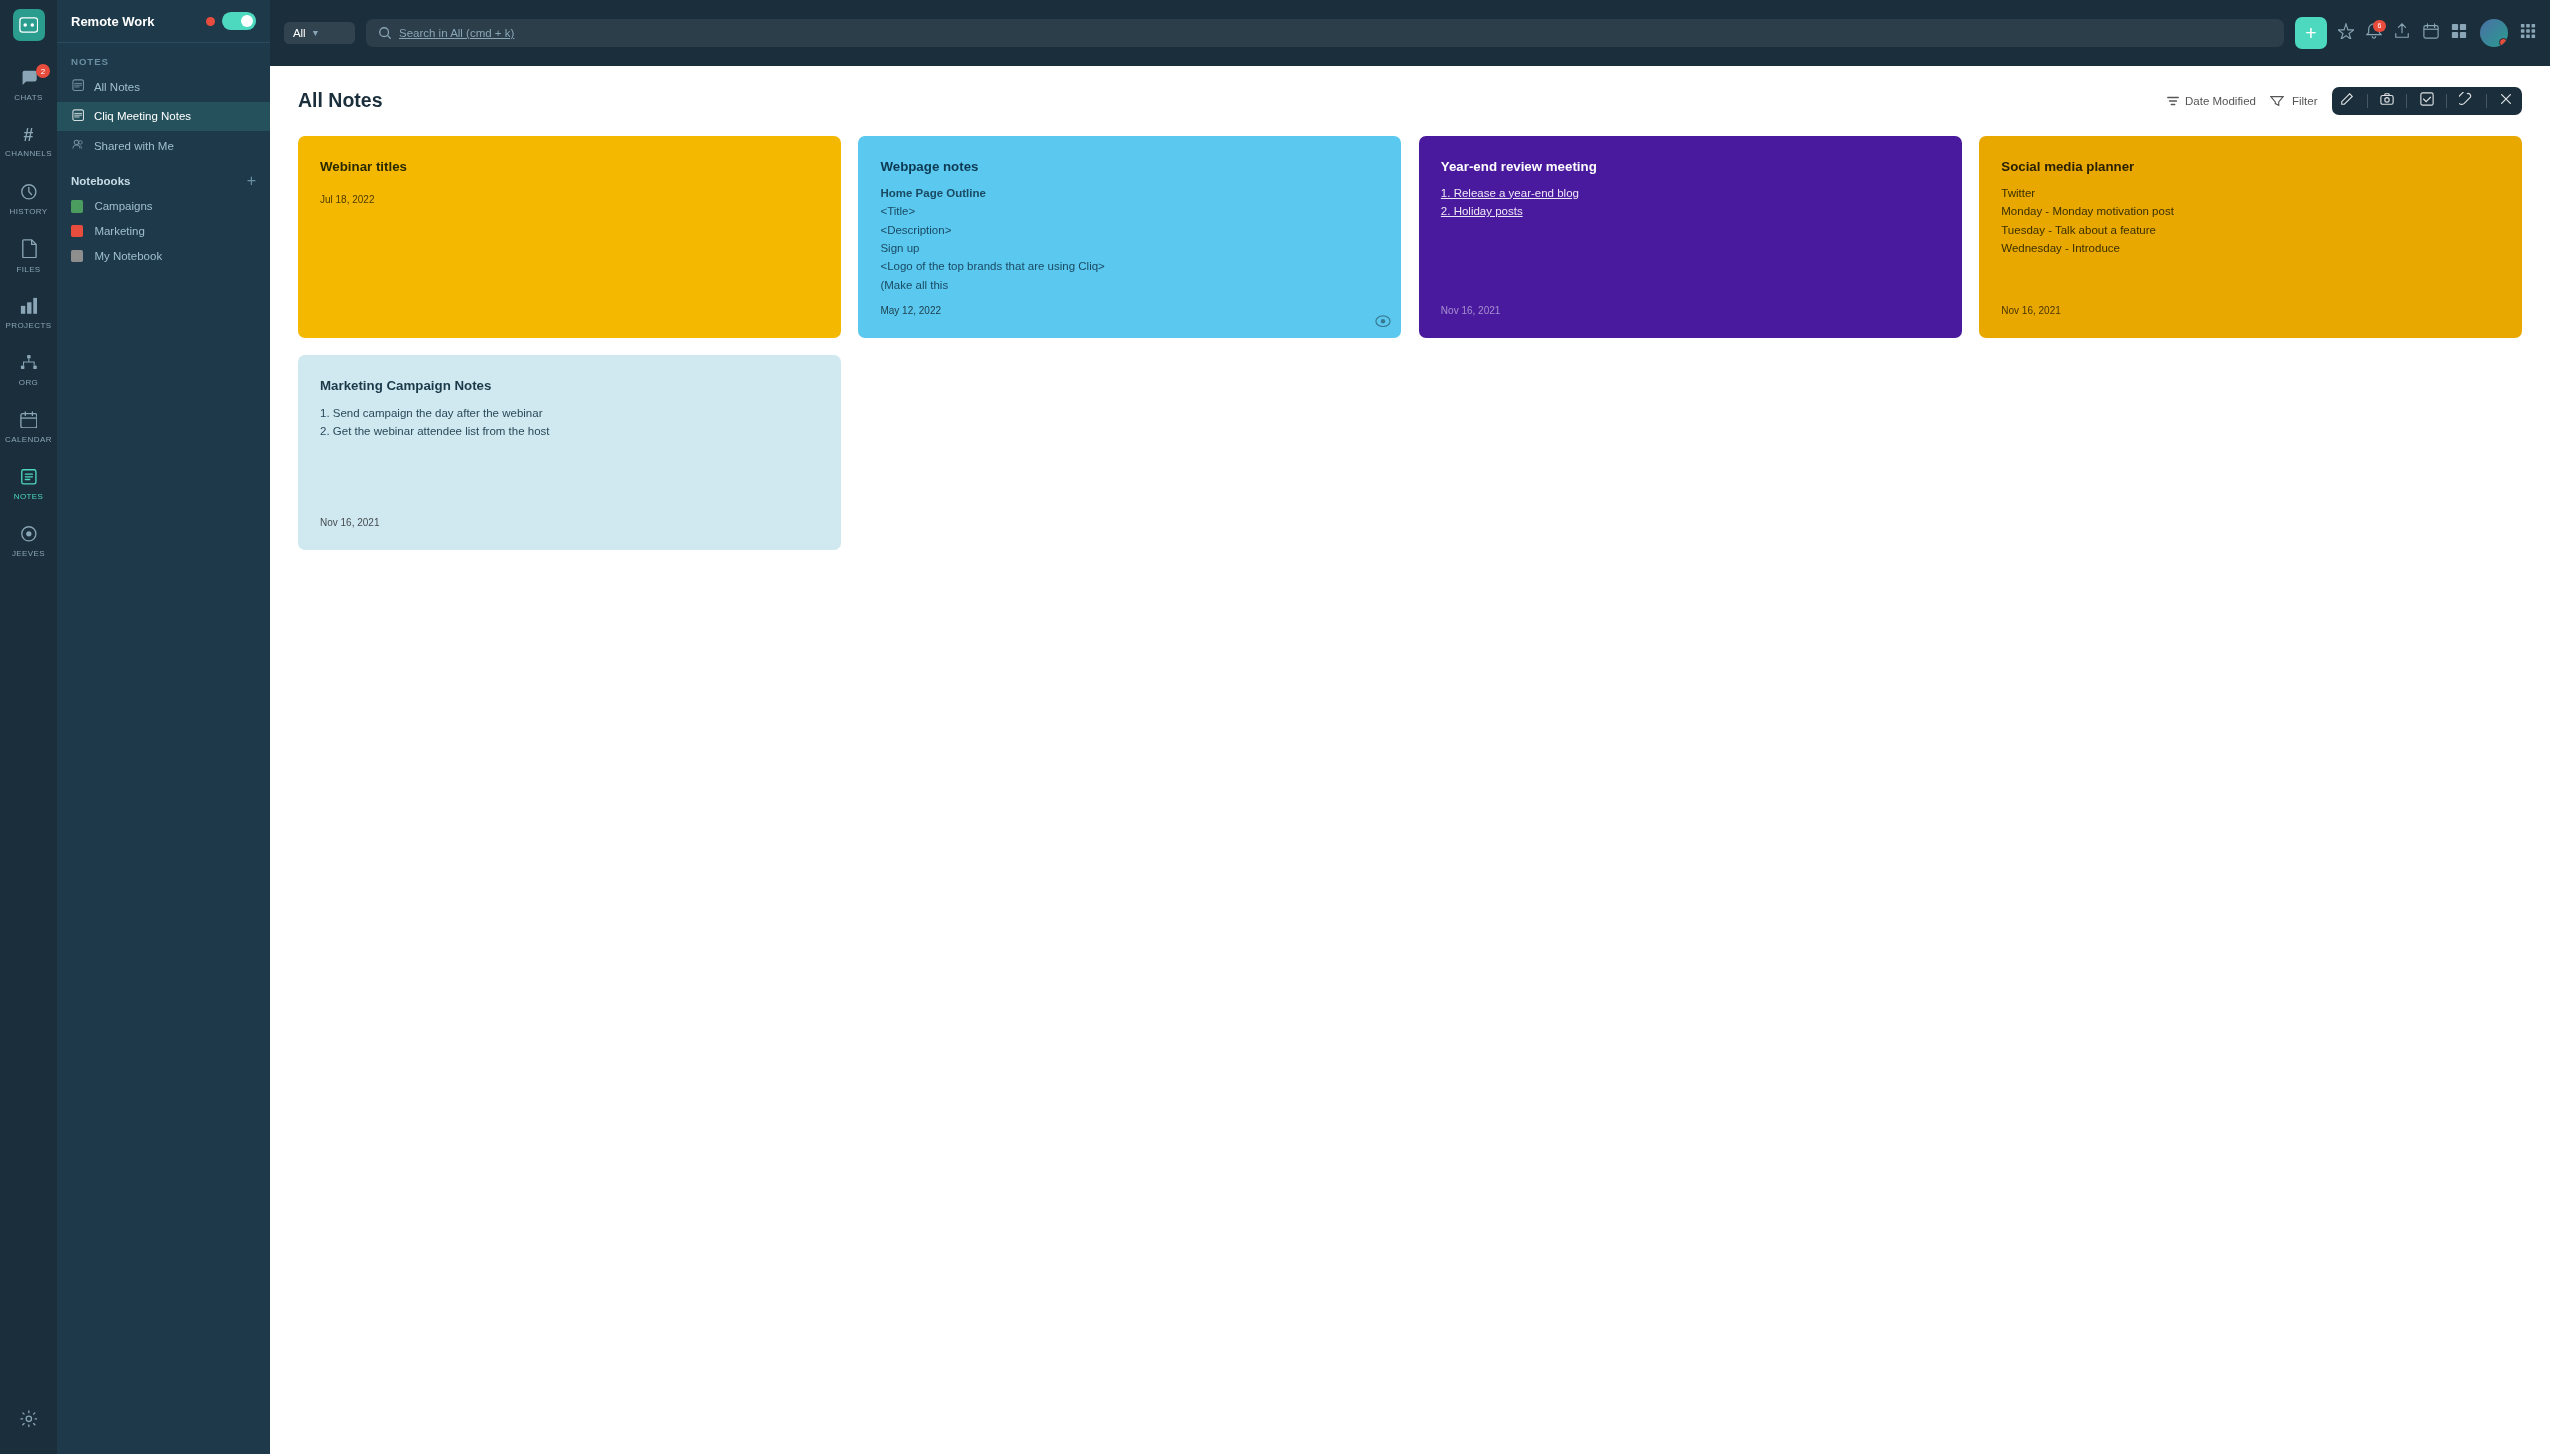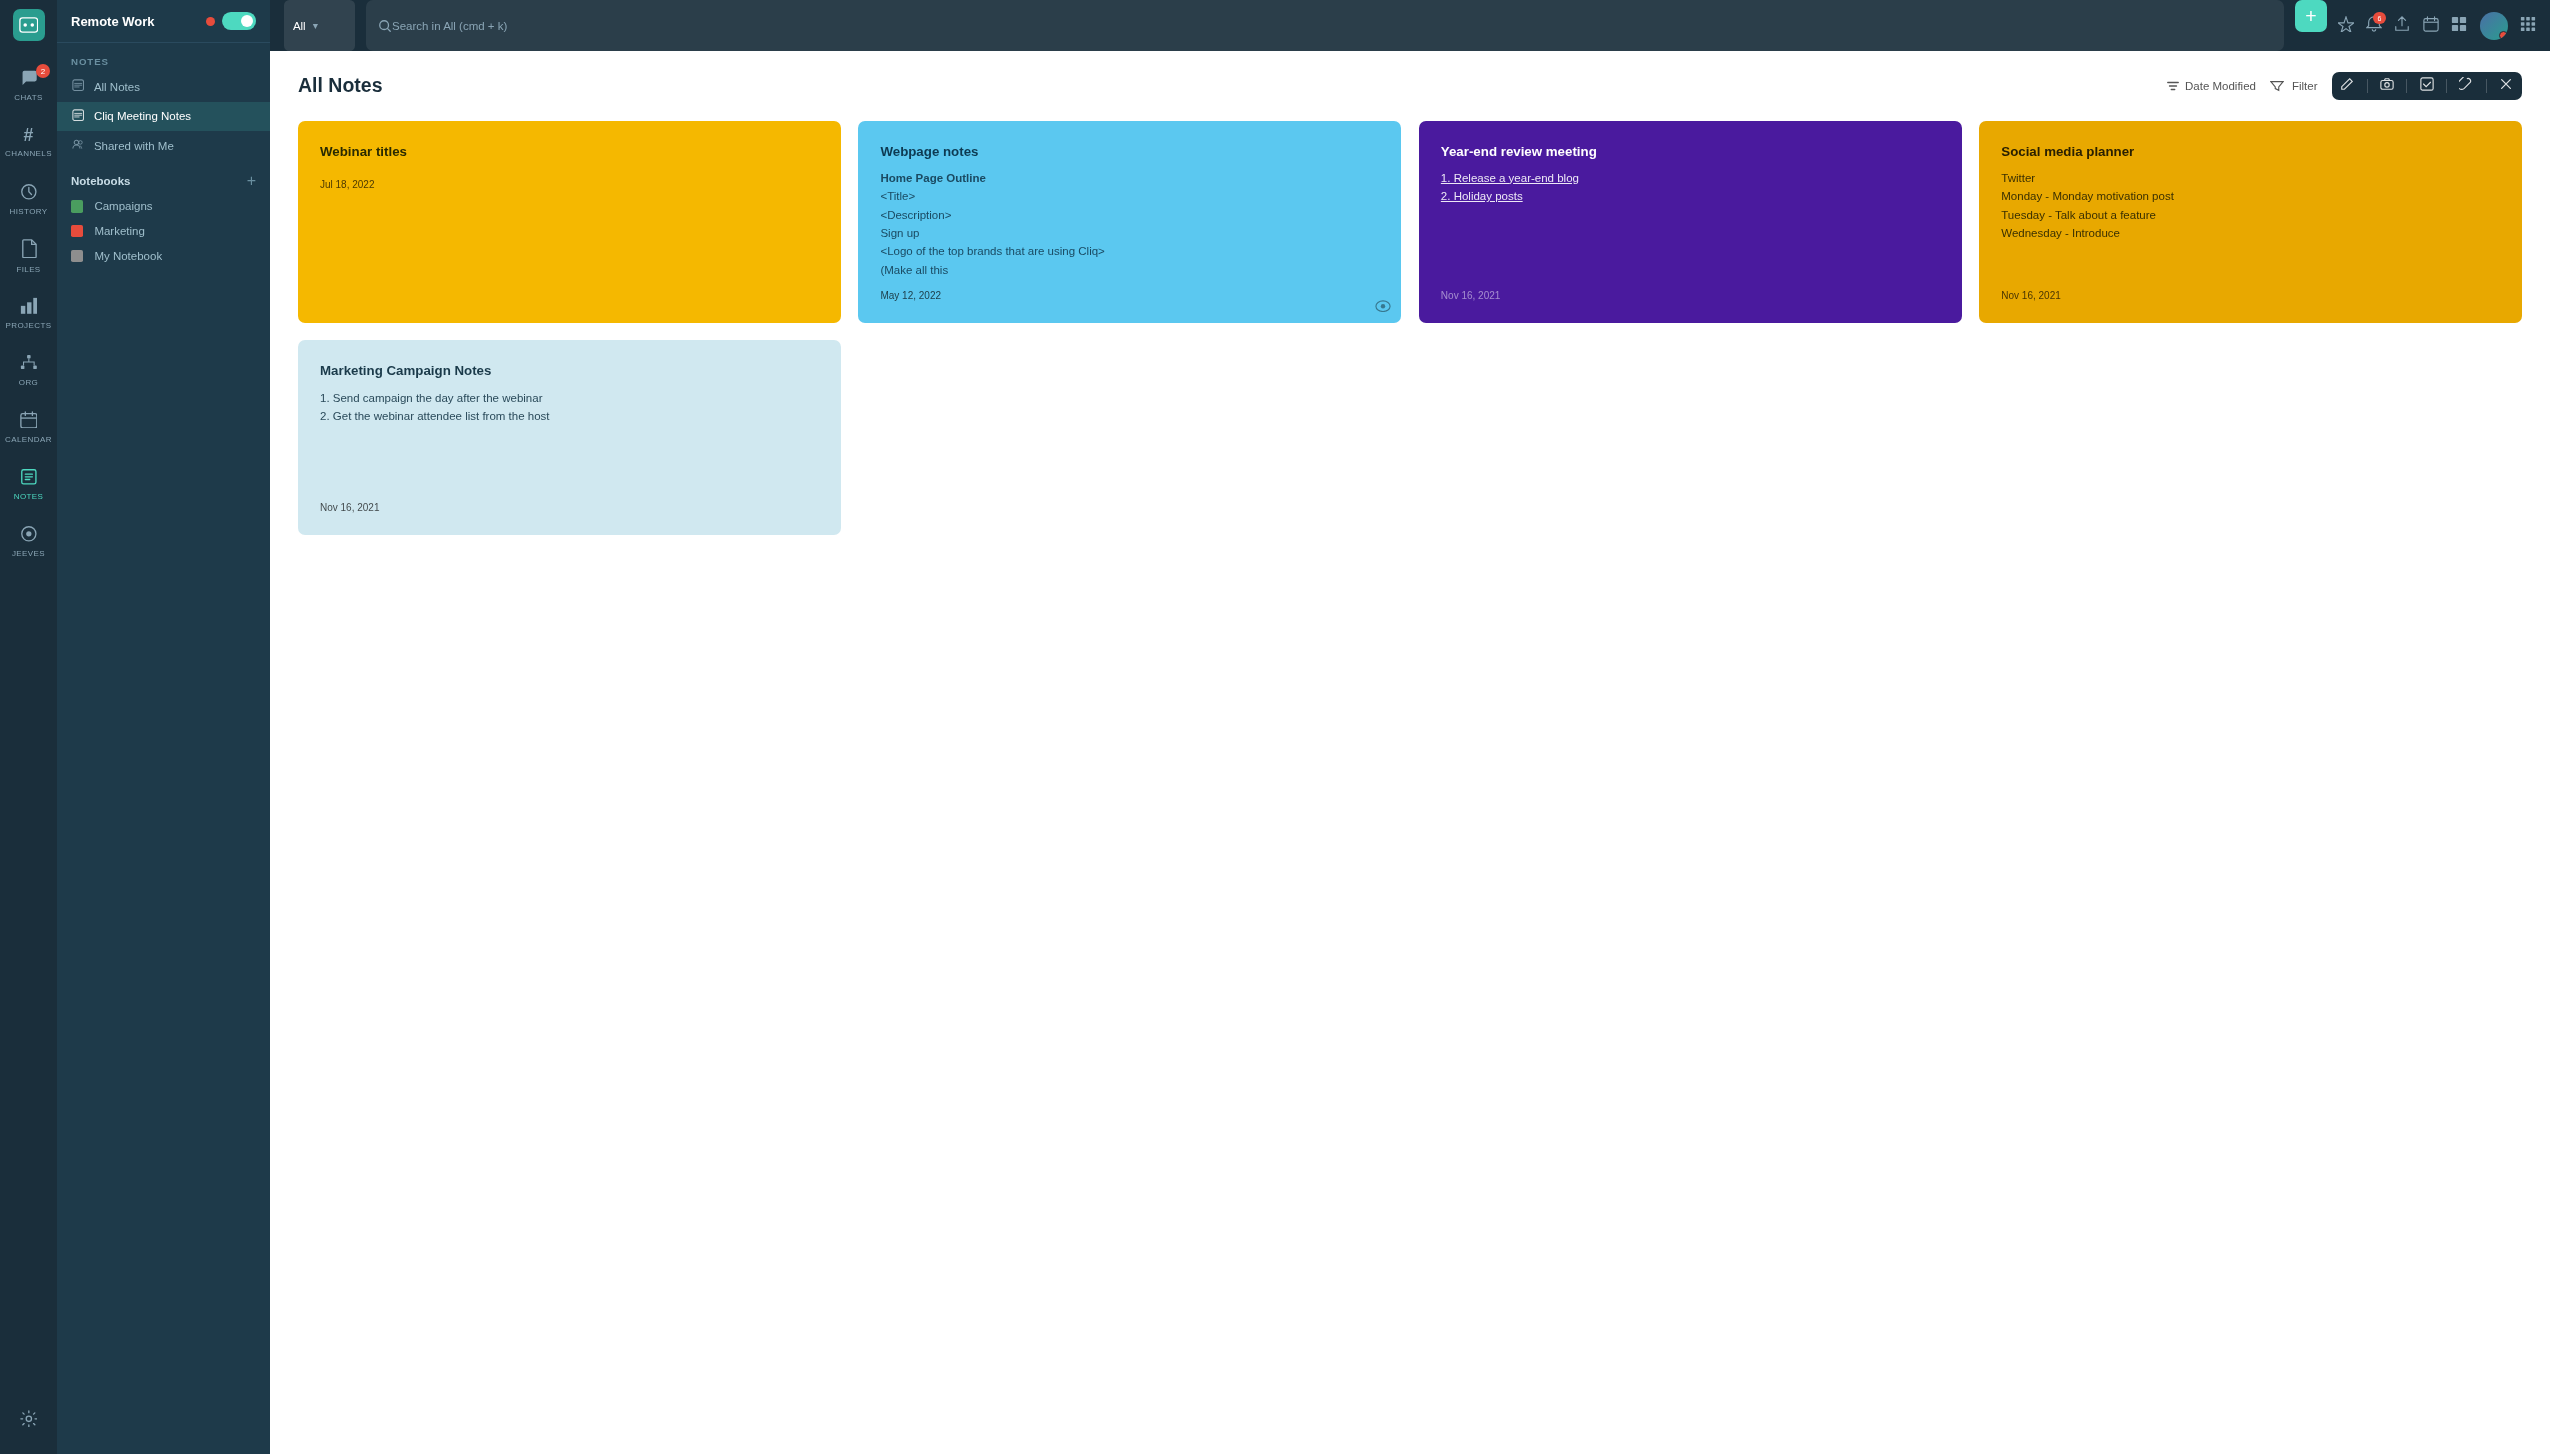--- a/index.html
+++ b/index.html
@@ -211,23 +211,24 @@
     .main {
       flex: 1;
       display: flex;
       flex-direction: column;
       background: #f0f2f5;
       overflow: hidden;
     }
 
     
     .topbar {
-      height: 51px;
+      height: 66px;
       background: #1a2e3b;
       display: flex;
+      align-items: center;
       padding: 0 14px;
       gap: 10.6px;
       flex-shrink: 0;
     }
     .dropdown-selector {
       display: flex;
       align-items: center;
       gap: 5.3px;
       background: rgba(255,255,255,0.1);
       border-radius: 5.3px;
@@ -237,23 +238,24 @@
       cursor: pointer;
       min-width: 71px;
     }
     .search-bar {
       flex: 1;
       background: rgba(255,255,255,0.08);
       border-radius: 7px;
       padding: 7px 12.4px;
       display: flex;
       align-items: center;
-      gap: 0;
+      gap: 7px;
       color: #8aa5b5;
       font-size: 11.5px;
+      text-decoration: underline;
     }
     .add-fab {
       width: 32px;
       height: 32px;
       background: #4dd9c0;
       border-radius: 7px;
       display: flex;
       align-items: center;
       justify-content: center;
       color: white;

